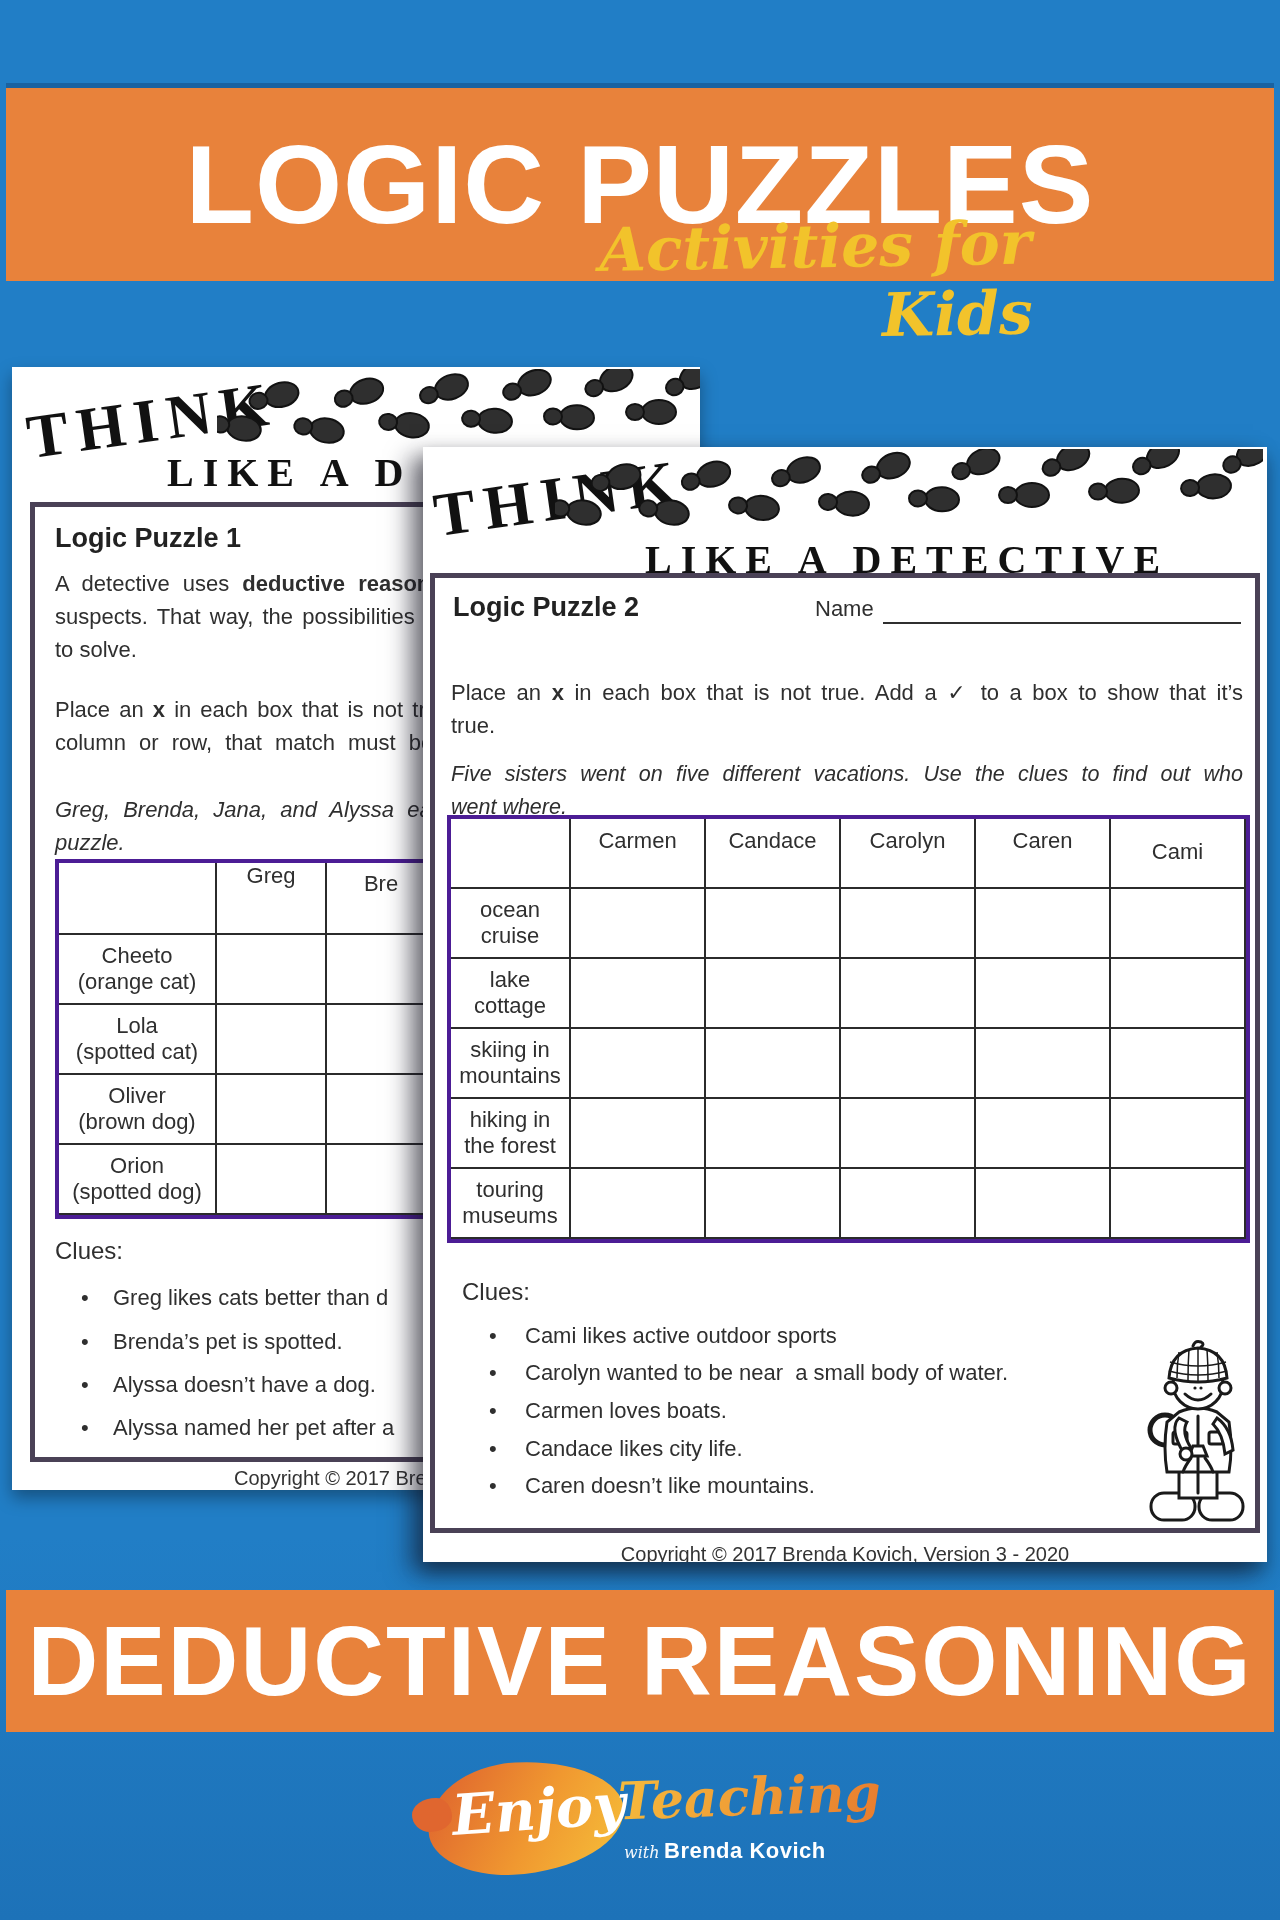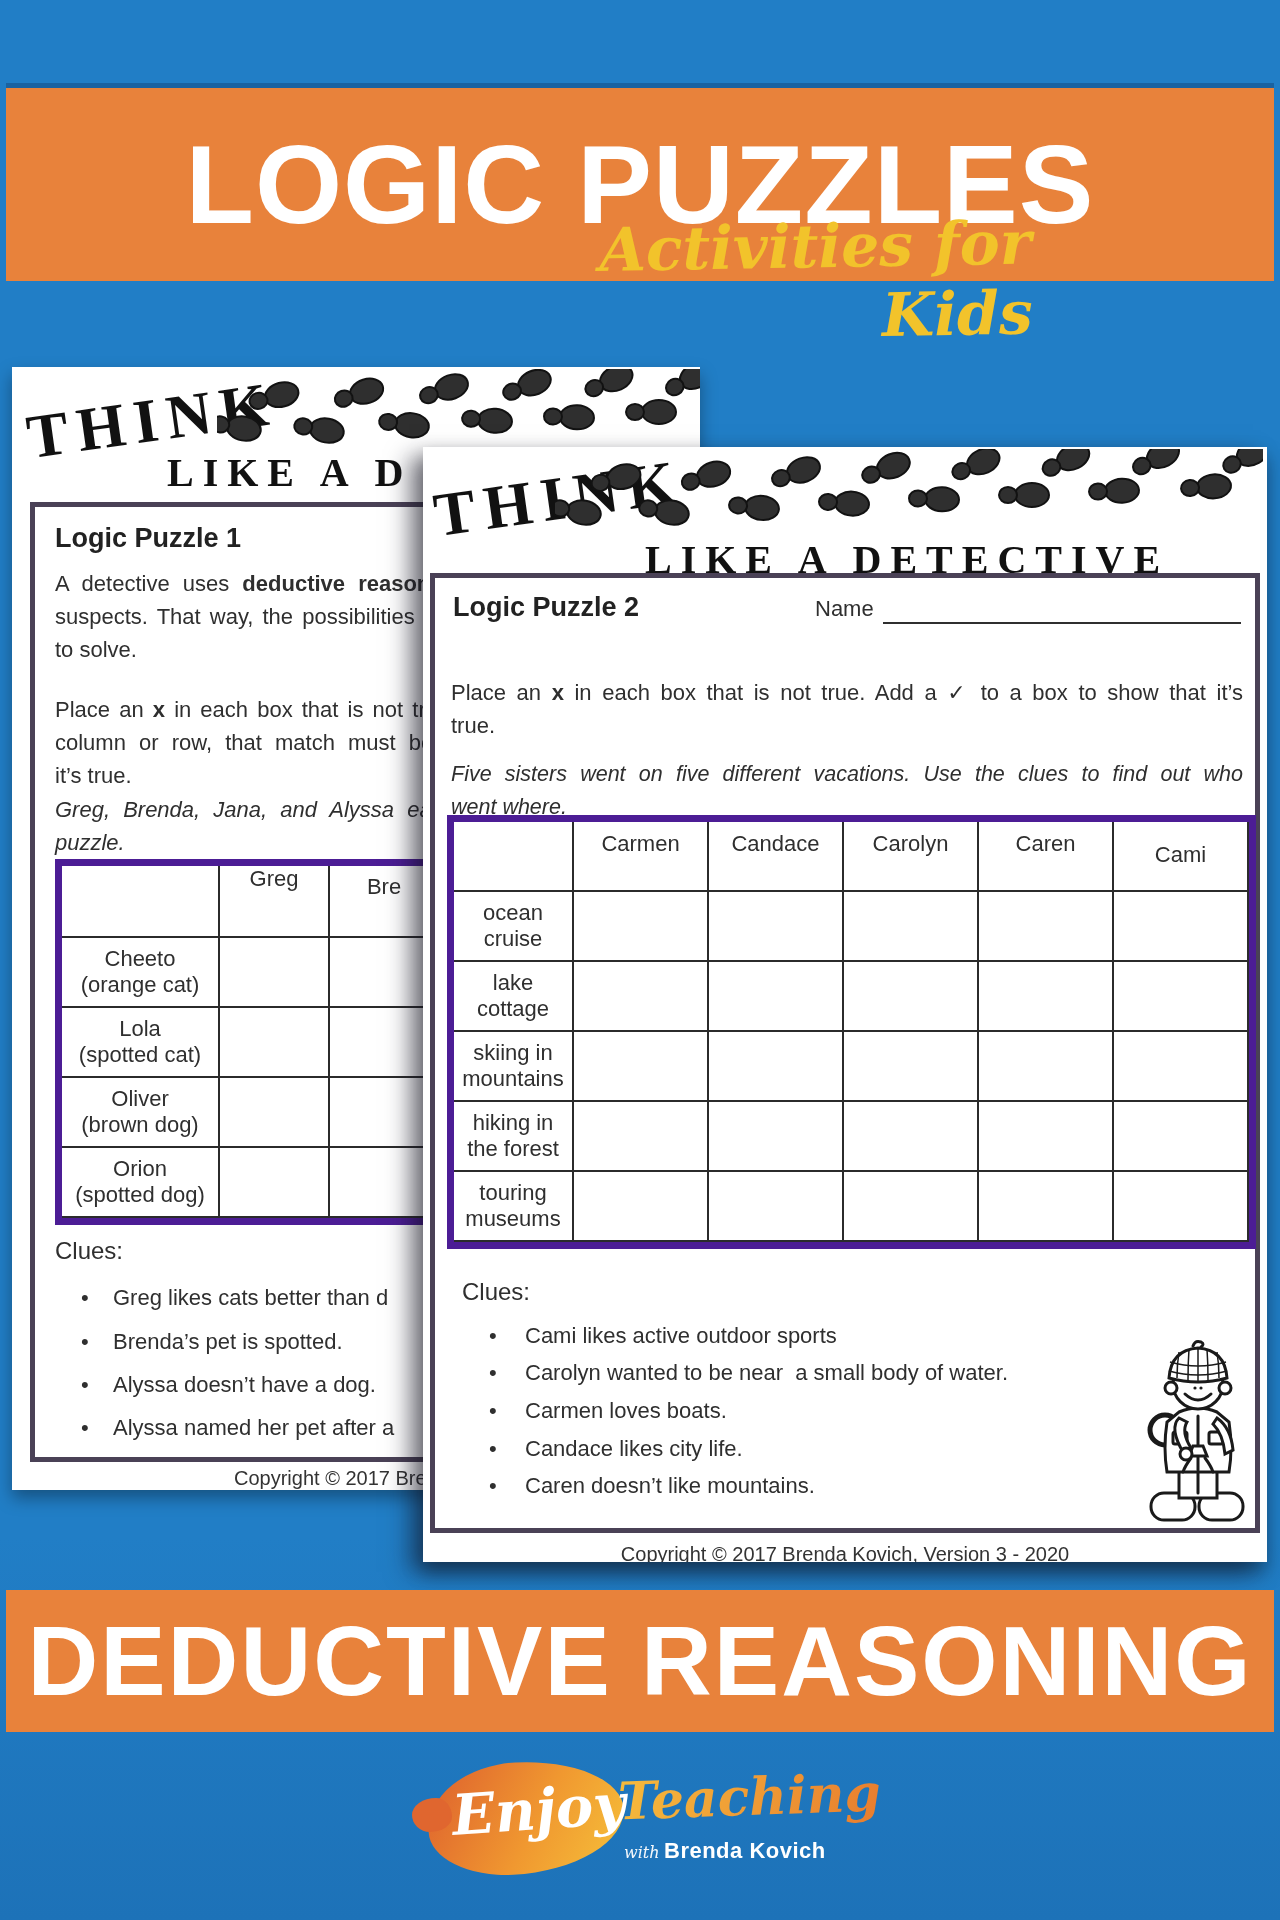--- a/index.html
+++ b/index.html
@@ -33,21 +33,21 @@
   .lp-title{font-size:27px;font-weight:bold;color:#222;white-space:nowrap;}
   .p{font-size:22px;line-height:33px;white-space:nowrap;}
   .p.jl{white-space:normal;text-align:justify;text-align-last:justify;}
   .p .ln{display:block;}
   .sp1{word-spacing:7px;}
   .sp2{word-spacing:3px;}
   .ital{font-style:italic;}
   b{font-weight:bold;}
 
   
-  .grid{display:grid;border:7px solid #4c1d95;background:#fff;}
+  .grid{display:grid;border:4px solid #4c1d95;background:#fff;}
   .grid .cell{border-right:2px solid #2b2b2b;border-bottom:2px solid #2b2b2b;
     display:flex;align-items:center;justify-content:center;text-align:center;
     font-size:22px;line-height:26px;color:#2f2f2f;}
   .grid .cell:nth-last-child(-n+1){border-right:2px solid #2b2b2b;}
 
   .clues-label{font-size:24px;color:#2f2f2f;}
   .clue{position:absolute;font-size:22px;color:#2f2f2f;white-space:pre;}
   .bullet{position:absolute;font-size:22px;color:#2f2f2f;}
   .copyright{font-size:20px;color:#333;white-space:nowrap;}
   .name-line{font-size:22px;color:#2f2f2f;}
@@ -124,21 +124,20 @@
 
       <div class="abs p ws" style="left:20px;top:60px;">
         <span class="ln sp1"><span>A detective uses</span> <b>deductive reason</b></span>
         <span class="ln sp2">suspects. That way, the possibilities ar</span>
         <span class="ln">to solve.</span>
       </div>
 
       <div class="abs p ws" style="left:20px;top:186px;">
         <span class="ln sp2"><span>Place an</span> <b>x</b> <span>in each box that is not tru</span></span>
         <span class="ln sp1">column or row, that match must be</span>
-        <span class="ln">it’s true.</span>
       </div>
 
       <div class="abs p ws ital" style="left:20px;top:286px;">
         <span class="ln sp1">Greg, Brenda, Jana, and Alyssa each</span>
         <span class="ln">puzzle.</span>
       </div>
 
       <div class="abs grid" style="left:20px;top:352px;grid-template-columns:158px 110px 110px;grid-template-rows:72px 70px 70px 70px 70px;">
         <div class="cell"></div>
         <div class="cell" style="align-items:flex-start;padding-top:0;">Greg</div>

